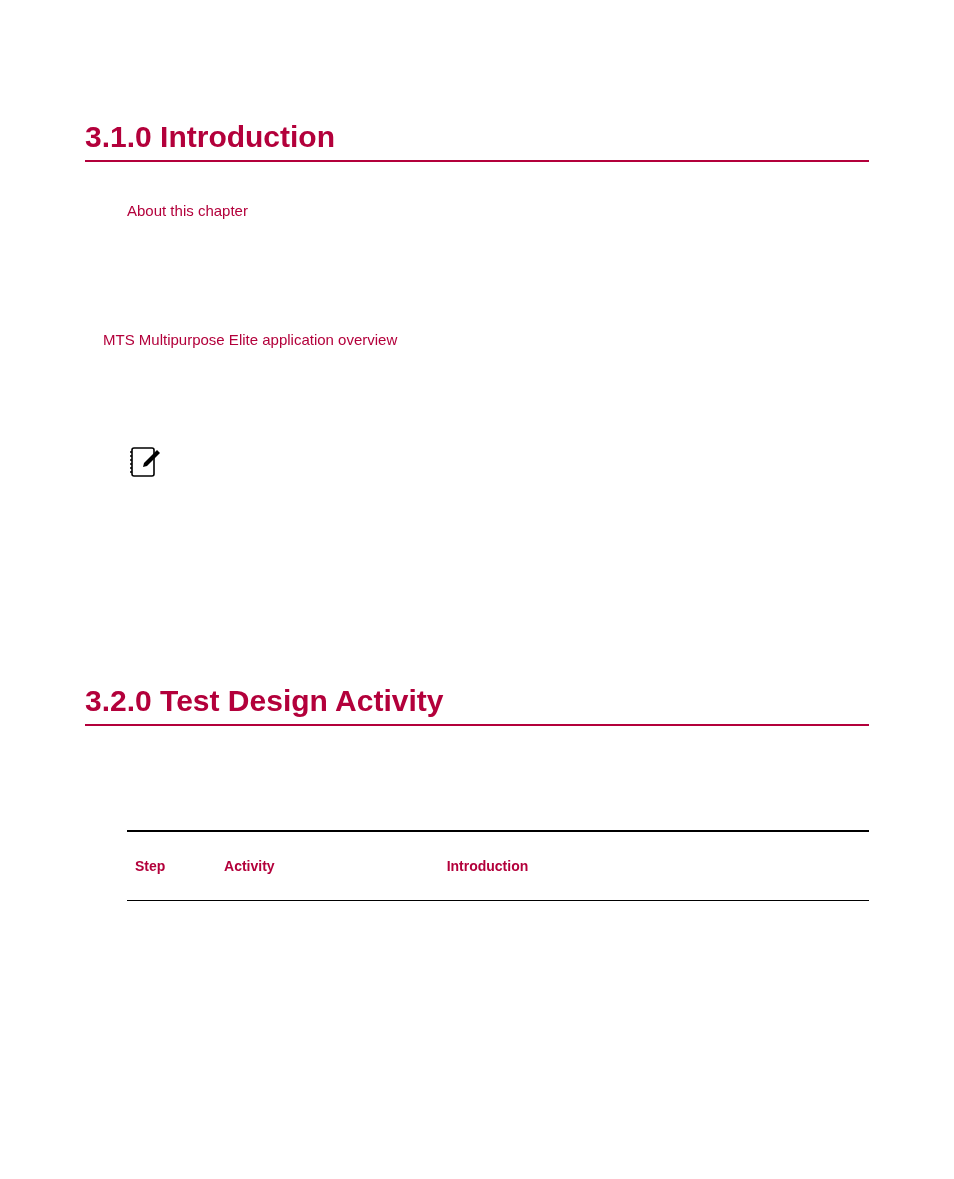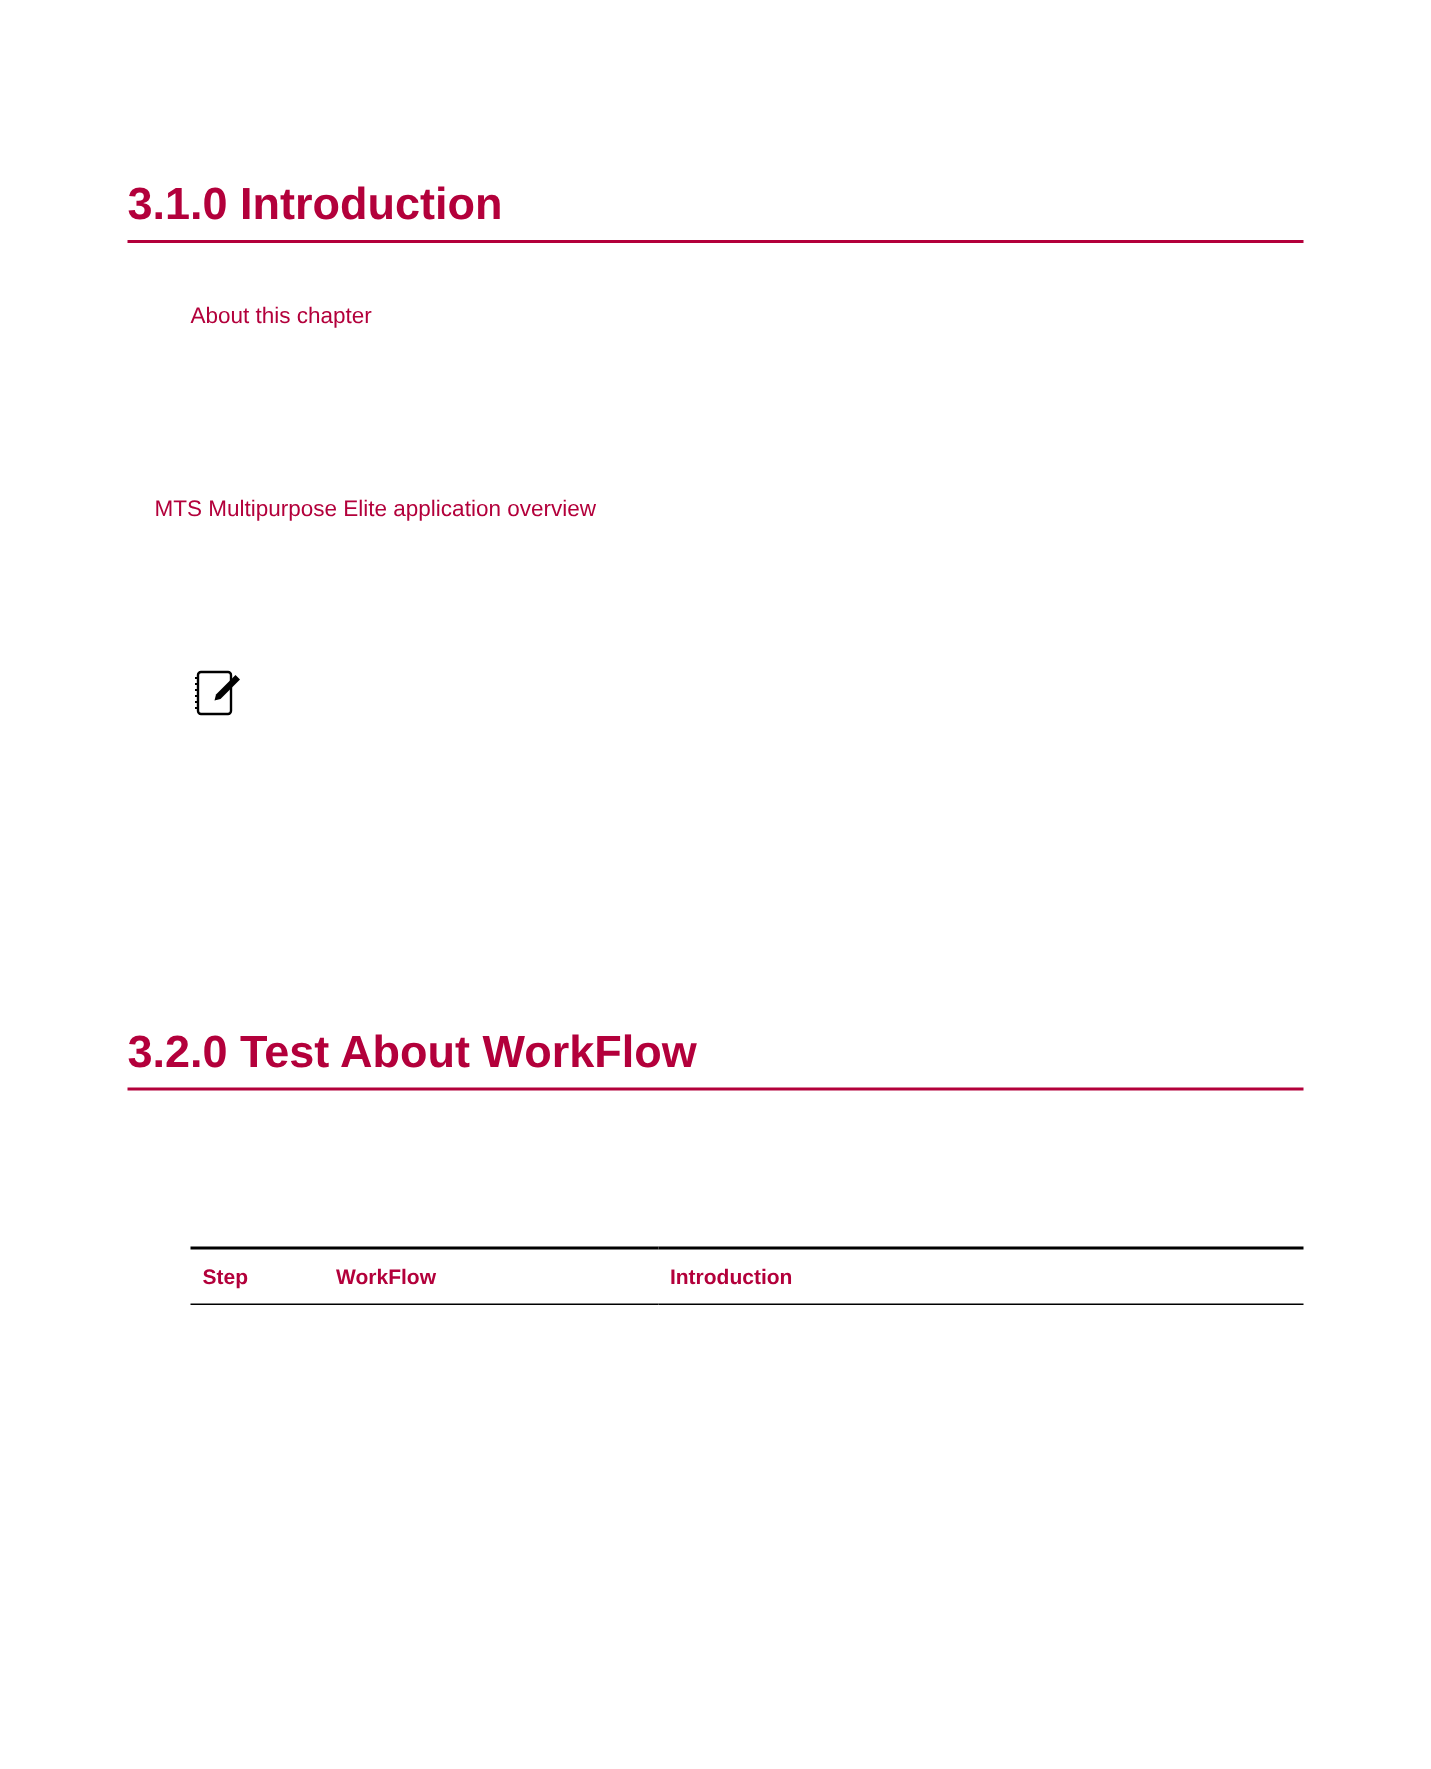--- a/index.html
+++ b/index.html
@@ -65,21 +65,21 @@
     }
     .wf-table thead tr {
       border-top: 2px solid #000;
       border-bottom: 1px solid #000;
     }
     .wf-table th {
       text-align: left;
       font-size: 14px;
       font-weight: bold;
       color: #b3003b;
-      padding: 10px 8px;
+      padding: 26px 8px;
     }
     .wf-table th.step { width: 12%; }
     .wf-table th.activity { width: 30%; }
     .wf-table th.desc { width: 58%; }
   </style>
 </head>
 <body>
 
 <h1 class="section-heading">3.1.0 Introduction</h1>
 
@@ -95,27 +95,27 @@
       <line x1="5" y1="12" x2="3" y2="12" stroke="#000" stroke-width="1.4"></line>
       <line x1="5" y1="16" x2="3" y2="16" stroke="#000" stroke-width="1.4"></line>
       <line x1="5" y1="20" x2="3" y2="20" stroke="#000" stroke-width="1.4"></line>
       <line x1="5" y1="24" x2="3" y2="24" stroke="#000" stroke-width="1.4"></line>
       <line x1="5" y1="28" x2="3" y2="28" stroke="#000" stroke-width="1.4"></line>
       <path d="M 30 6 L 33 9 L 20 22 L 16 23 L 17 19 Z" fill="#000"></path>
     </svg>
   </span>
 </div>
 
-<h1 class="section-heading second">3.2.0 Test About WorkFlow</h1>
+<h1 class="section-heading second">3.2.0 Test Design Activity</h1>
 
 <div class="intro-para"></div>
 
 <div class="table-wrap">
   <table class="wf-table">
     <thead>
       <tr>
         <th class="step">Step</th>
-        <th class="activity">WorkFlow</th>
+        <th class="activity">Activity</th>
         <th class="desc">Introduction</th>
       </tr>
     </thead>
   </table>
 </div>
 
 </body></html>

